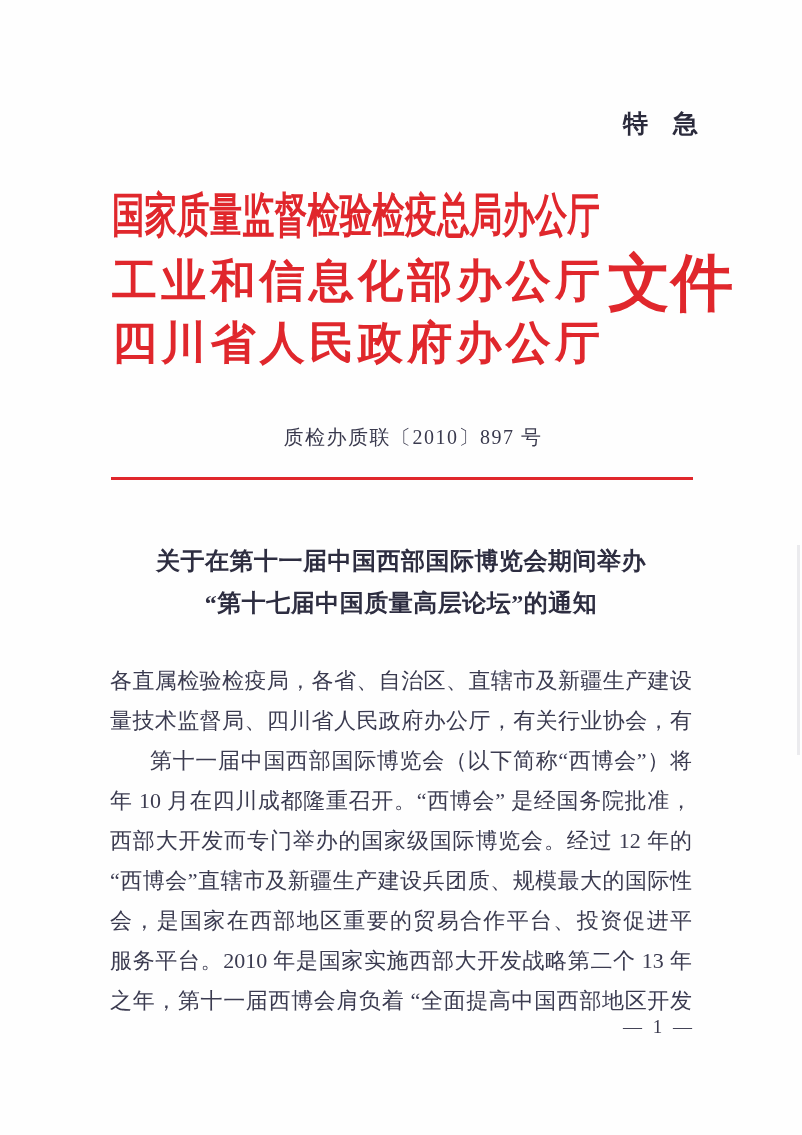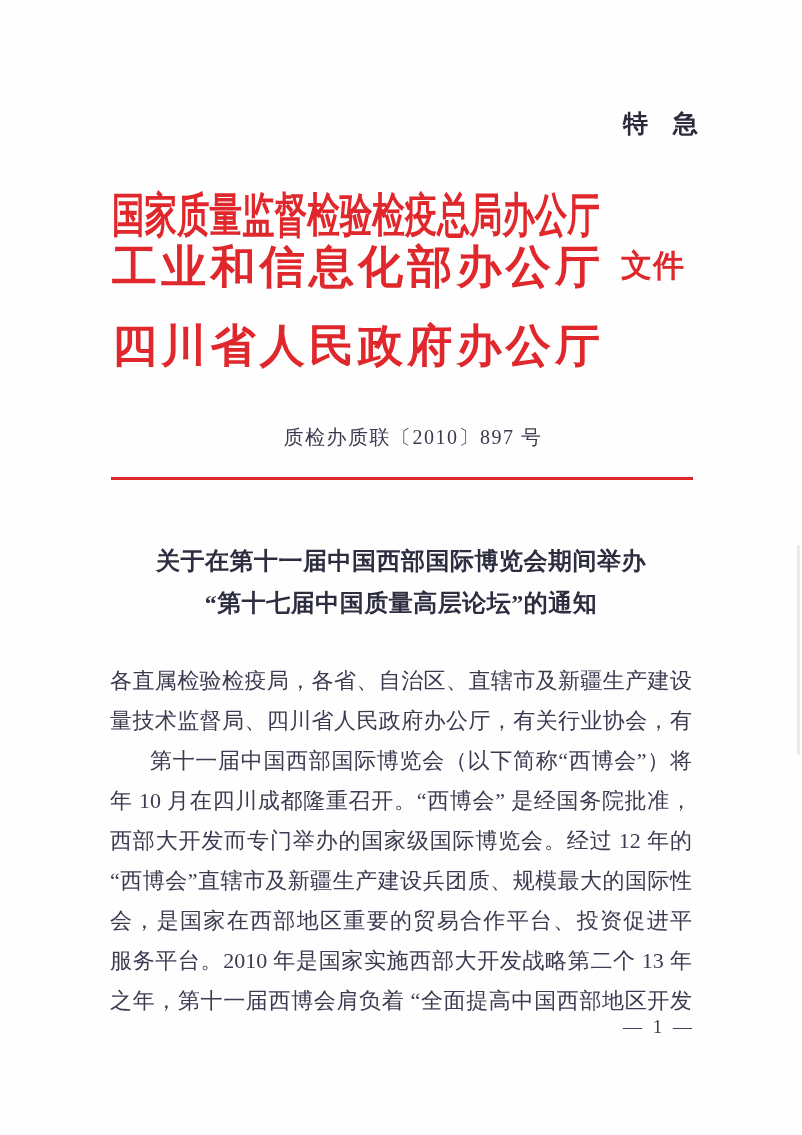--- a/index.html
+++ b/index.html
@@ -49,27 +49,27 @@
     position: absolute;
     left: 112px;
     width: 488px;
     font-size: 45px;
     line-height: 1.05;
     font-weight: bold;
     color: var(--accent-red, #e0272c);
     text-align: justify;
     text-align-last: justify;
   }
-  .org2 { top: 244px; }
-  .org3 { top: 323px; }
+  .org2 { top: 258px; }
+  .org3 { top: 323px; font-family: Liberation Mono, monospace; }
   .doctype {
     position: absolute;
-    left: 621px;
+    left: 608px;
     top: 249px;
-    font-size: 31px;
+    font-size: 62px;
     line-height: 1.1;
     font-weight: bold;
     letter-spacing: 1px;
     color: var(--accent-red, #e0272c);
     white-space: nowrap;
   }
   .docnum {
     position: absolute;
     left: 0;
     top: 424px;

